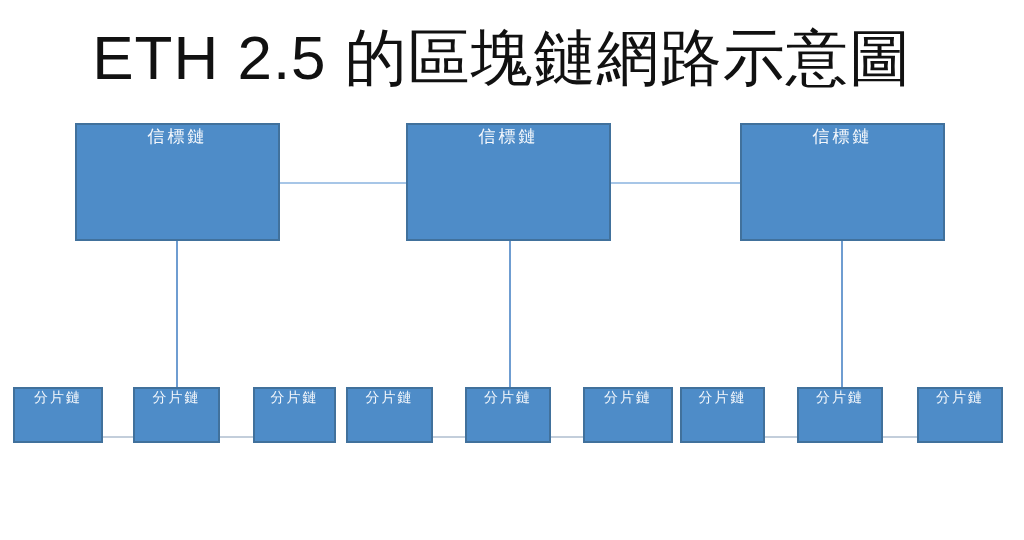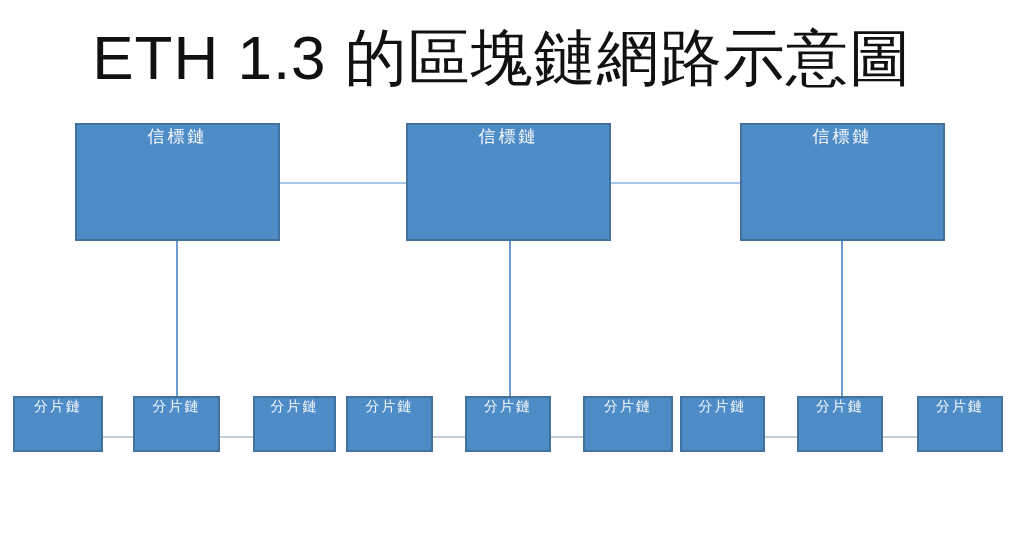--- a/index.html
+++ b/index.html
@@ -38,21 +38,21 @@
     color: var(--node_text_color, #f5f8fc);
   }
   .beacon {
     top: 123px;
     width: 205px;
     height: 118px;
     font-size: 17px;
     letter-spacing: 3px;
   }
   .shard {
-    top: 396px;
+    top: 387px;
     height: 56px;
     font-size: 14px;
     letter-spacing: 2px;
   }
   .conn-h {
     position: absolute;
     height: 2px;
   }
   .conn-v {
     position: absolute;
@@ -60,21 +60,21 @@
   }
   .beacon-link { background: var(--beacon_connector_color, #a7c6e7); top: 182px; }
   .shard-link  { background: var(--shard_connector_color, #c3cedb); top: 436px; }
   .vert-link   { background: var(--vertical_connector_color, #6f9dd1); top: 241px; height: 168px; }
 </style>
 </head>
 <body>
 
 <div id="canvas">
 
-  <div id="title">ETH 1.3 的區塊鏈網路示意圖</div>
+  <div id="title">ETH 2.5 的區塊鏈網路示意圖</div>
 
   <div class="node beacon" style="left:75px;">
     <span>信標鏈</span>
   </div>
   <div class="node beacon" style="left:406px;">
     <span>信標鏈</span>
   </div>
   <div class="node beacon" style="left:740px;">
     <span>信標鏈</span>
   </div>

